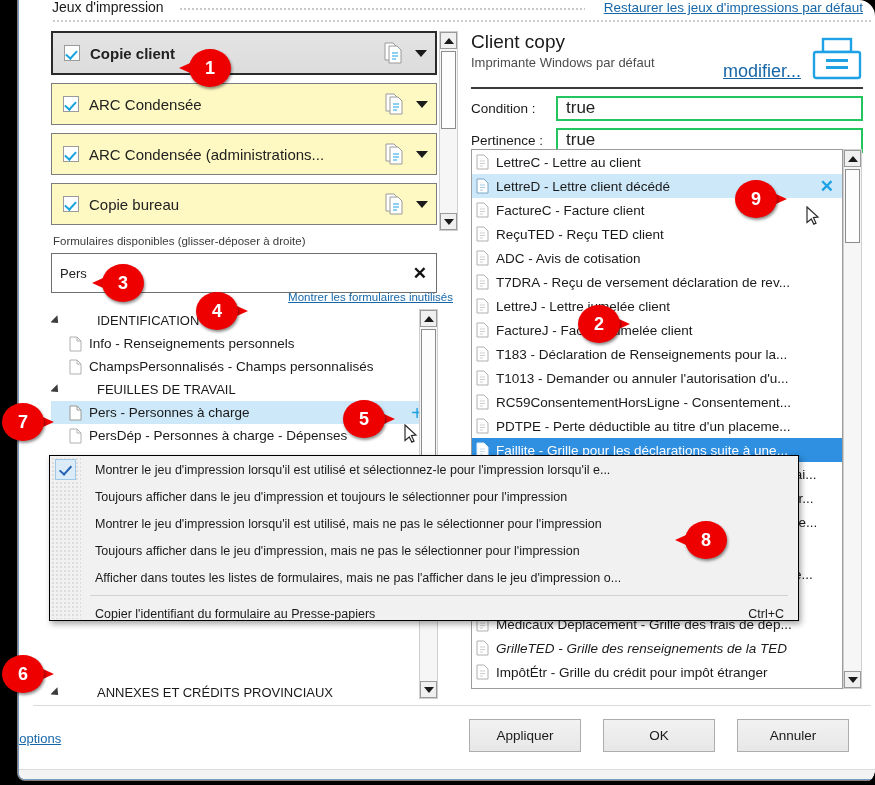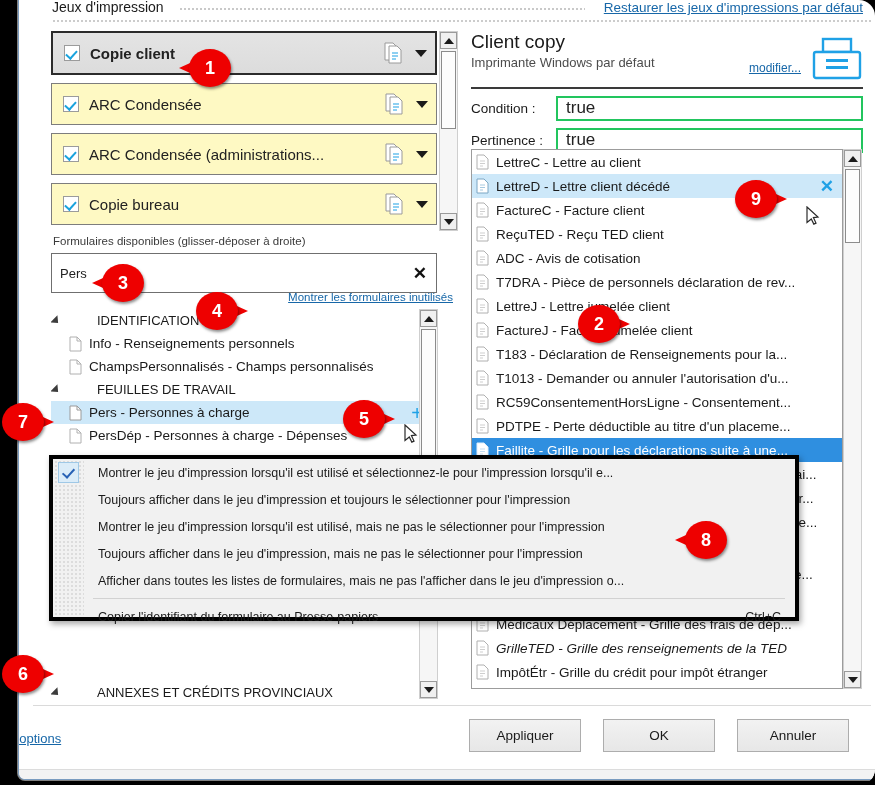--- a/index.html
+++ b/index.html
@@ -118,21 +118,21 @@
   .trow.item{padding-left:18px;}
   .trow.selected{background:#cde8f9;}
   .fileicon{width:13px;height:16px;margin-right:7px;flex:0 0 auto;}
   .plus-blue{margin-left:auto;margin-right:14px;color:#1fa1e6;font-size:20px;font-weight:300;line-height:1;}
 
   
   .rightcol{position:absolute;left:452px;top:40px;width:392px;height:670px;}
   .rhead{position:relative;height:58px;}
   .rtitle{font-size:19px;color:#1a1a1a;}
   .rsub{font-size:13px;color:#4c4c4c;margin-top:2px;}
-  .modifier{position:absolute;right:62px;top:30px;font-size:12px;color:#1767a8;text-decoration:underline;cursor:pointer;}
+  .modifier{position:absolute;right:62px;top:30px;font-size:18px;color:#1767a8;text-decoration:underline;cursor:pointer;}
   .printer-icon{position:absolute;right:0;top:6px;width:52px;height:44px;}
   .rrule{position:absolute;left:0;top:56px;width:100%;height:2px;background:#3a3a3a;}
 
   .field-row{display:flex;align-items:center;height:26px;margin-top:6px;}
   .field-label{width:85px;font-size:13.5px;color:#1a1a1a;}
   .field-input{
     flex:1;height:25px;border:2px solid #22c55e;background:#fff;box-sizing:border-box;
     display:flex;align-items:center;padding-left:8px;font-size:17px;color:#222;
   }
 
@@ -143,21 +143,21 @@
   .rlist-sb{left:372px;top:118px;height:540px;}
   .rrow{height:24px;display:flex;align-items:center;font-size:13.5px;color:#1a1a1a;white-space:nowrap;padding-left:4px;}
   .rrow.sel-light{background:#cde8f9;}
   .rrow.sel-dark{background:#2f8fe0;color:#fff;text-align:center;}
   .rrow.italic{font-style:italic;}
   .rrow .x-close{margin-left:auto;margin-right:8px;color:#1fa1e6;font-size:17px;font-weight:bold;line-height:1;cursor:pointer;}
 
   
   .ctxmenu{
     position:absolute;left:30px;top:464px;width:750px;height:166px;
-    background:#f1f1f1;border:4px solid #000000;
+    background:#f1f1f1;border:1px solid #000000;
     box-shadow:2px 3px 6px rgba(0,0,0,.35);
     box-sizing:border-box;
   }
   .ctx-gutter{position:absolute;left:1px;top:1px;bottom:1px;width:30px;
     background-image:radial-gradient(circle,#dcdcdc 1px,transparent 1px);background-size:4px 4px;background-color:#f1f1f1;}
   .ctx-item{position:relative;height:27px;display:flex;align-items:center;font-size:12.5px;color:#1a1a1a;padding-left:45px;white-space:nowrap;}
   .ctx-check{
     position:absolute;left:5px;top:3px;width:21px;height:21px;
     background:#dbecf8;border:1px solid #9fc8e6;box-sizing:border-box;
     display:flex;align-items:center;justify-content:center;
@@ -431,21 +431,21 @@
                   <path d="M1 1h7l4 4v10H1z" fill="#fff" stroke="#b0b0b0"></path>
                   <path d="M4 7h5M4 9.5h5M4 12h3" stroke="#c9c9c9" stroke-width="0.9"></path>
                 </svg></span>
               <span>ADC - Avis de cotisation</span>
             </div>
       <div class="rrow">
               <span class="fileicon"><svg width="13" height="16" viewBox="0 0 13 16">
                   <path d="M1 1h7l4 4v10H1z" fill="#fff" stroke="#b0b0b0"></path>
                   <path d="M4 7h5M4 9.5h5M4 12h3" stroke="#c9c9c9" stroke-width="0.9"></path>
                 </svg></span>
-              <span>T7DRA - Pièce de personnels déclaration de rev...</span>
+              <span>T7DRA - Reçu de versement déclaration de rev...</span>
             </div>
       <div class="rrow">
               <span class="fileicon"><svg width="13" height="16" viewBox="0 0 13 16">
                   <path d="M1 1h7l4 4v10H1z" fill="#fff" stroke="#b0b0b0"></path>
                   <path d="M4 7h5M4 9.5h5M4 12h3" stroke="#c9c9c9" stroke-width="0.9"></path>
                 </svg></span>
               <span>LettreJ - Lettre jumelée client</span>
             </div>
       <div class="rrow">
               <span class="fileicon"><svg width="13" height="16" viewBox="0 0 13 16">

